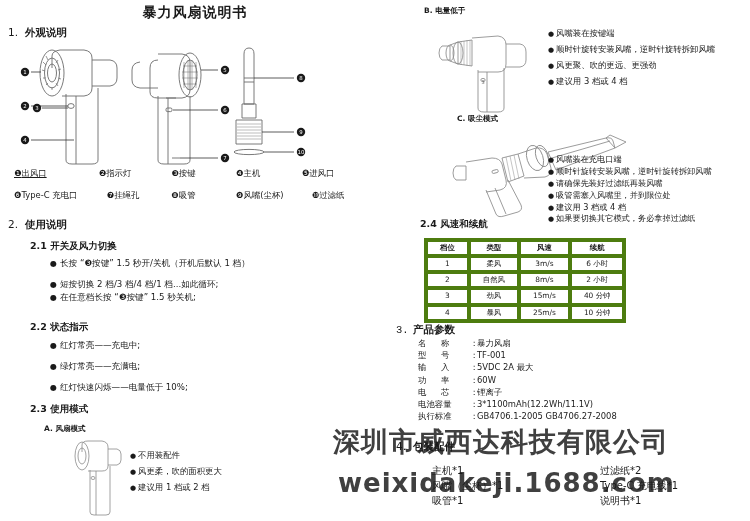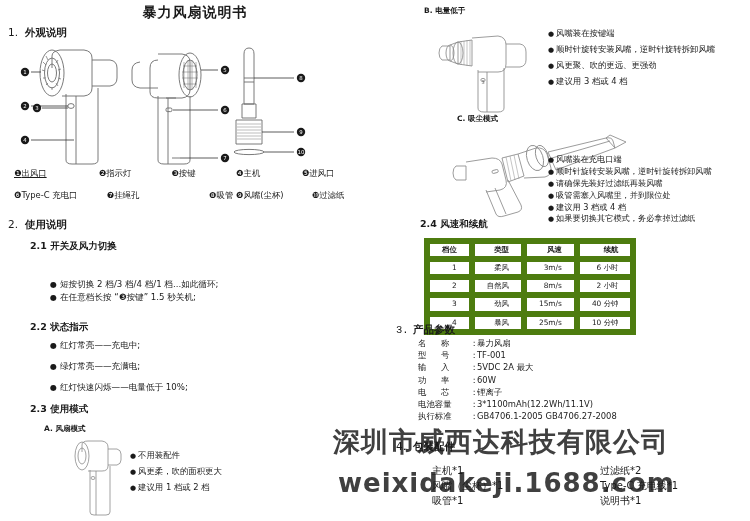--- a/index.html
+++ b/index.html
@@ -54,23 +54,23 @@
   
   svg { display: block; }
   .drawing { position: absolute; }
 
   
   .spec-table {
     position: absolute; left: 424px; top: 238px;
     border-collapse: collapse; font-size: 7.4px;
   }
   .spec-table th, .spec-table td {
-    border: 6px solid #4d7c0f;
+    border: 4px solid #4d7c0f;
     padding: 2px 12px;
-    text-align: right;
+    text-align: center;
     font-weight: 400;
     line-height: 1.1;
     white-space: nowrap;
   }
   .spec-table th { font-weight: 700; }
   .spec-table td.c-gear { width: 32px; }
   .spec-table td.c-type { width: 44px; }
   .spec-table td.c-speed { width: 44px; }
   .spec-table td.c-life { width: 52px; }
 
@@ -247,30 +247,31 @@
     <span class="p" style="width:82px;text-decoration:underline;"><span>❶</span><span>出风口</span></span>
     <span class="p" style="width:70px;"><span>❷</span><span>指示灯</span></span>
     <span class="p" style="width:62px;"><span>❸</span><span>按键</span></span>
     <span class="p" style="width:63px;"><span>❹</span><span>主机</span></span>
     <span class="p"><span>❺</span><span>进风口</span></span>
   </div>
 
   <div class="parts-row" style="left:14px; top:190px;">
     <span class="p" style="width:90px;"><span>❻</span><span>Type-C 充电口</span></span>
     <span class="p" style="width:62px;"><span>❼</span><span>挂绳孔</span></span>
-    <span class="p" style="width:62px;text-align:right;"><span>❽</span><span>吸管</span></span>
+    <span class="p" style="width:62px;"><span>❽</span><span>吸管</span></span>
     <span class="p" style="width:73px;"><span>❾</span><span>风嘴(尘杯)</span></span>
     <span class="p"><span>❿</span><span>过滤纸</span></span>
   </div>
 
   <div class="sec-h1" style="left:8px; top:218px;">
     <span class="num">2.</span><span>使用说明</span>
   </div>
 
   <div class="sec-h2" style="left:30px; top:240px;">2.1 开关及风力切换</div>
+  <div class="bullet-line" style="left:50px; top:258px;"><span class="dot">●</span><span>长按 “❸按键” 1.5 秒开/关机（开机后默认 1 档）</span></div>
   <div class="bullet-line" style="left:50px; top:279px;"><span class="dot">●</span><span>短按切换 2 档/3 档/4 档/1 档...如此循环;</span></div>
   <div class="bullet-line" style="left:50px; top:292px;"><span class="dot">●</span><span>在任意档长按 “❸按键” 1.5 秒关机;</span></div>
 
   <div class="sec-h2" style="left:30px; top:321px;">2.2 状态指示</div>
   <div class="bullet-line" style="left:50px; top:340px;"><span class="dot">●</span><span>红灯常亮——充电中;</span></div>
   <div class="bullet-line" style="left:50px; top:361px;"><span class="dot">●</span><span>绿灯常亮——充满电;</span></div>
   <div class="bullet-line" style="left:50px; top:382px;"><span class="dot">●</span><span>红灯快速闪烁——电量低于 10%;</span></div>
 
   <div class="sec-h2" style="left:30px; top:403px;">2.3 使用模式</div>
 

